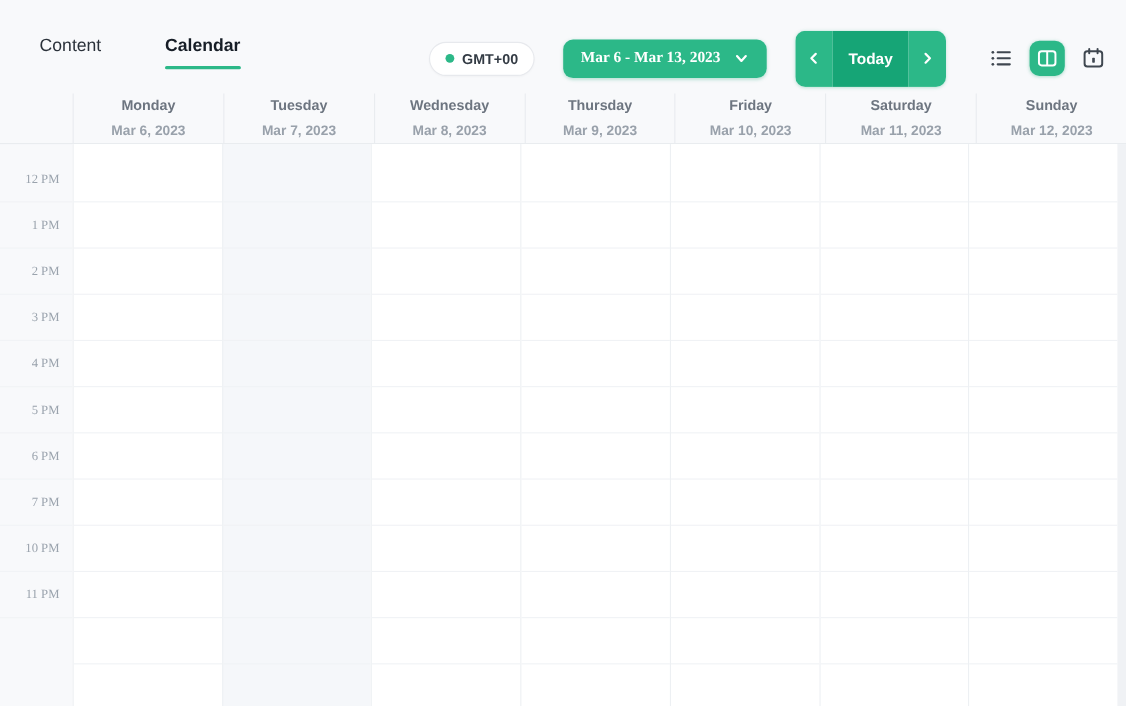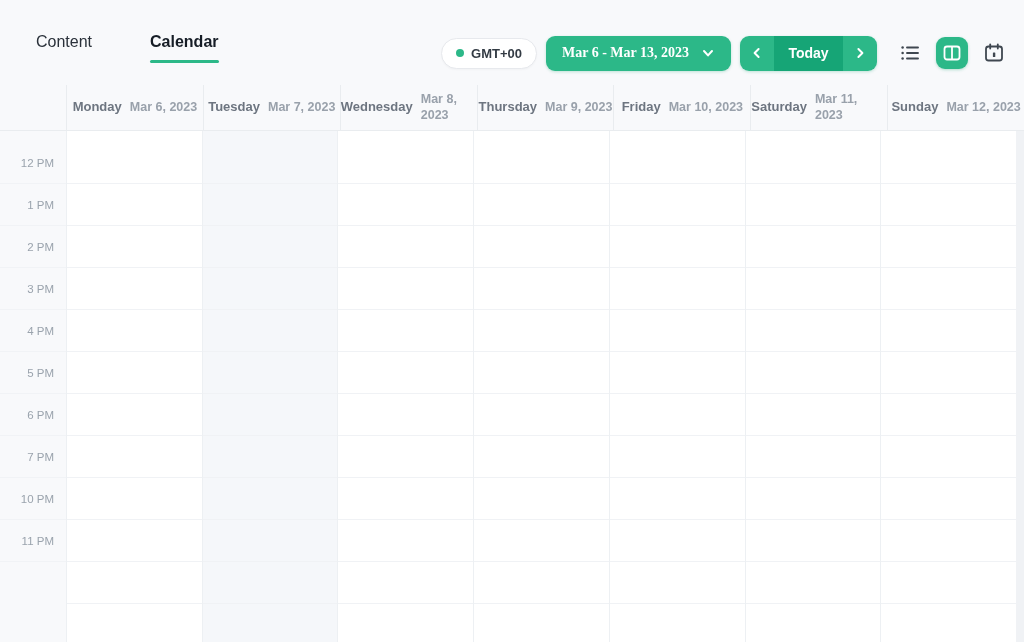--- a/index.html
+++ b/index.html
@@ -32,21 +32,21 @@
   .tab.active { color: #161d26; font-weight: 600; margin-left: 14px; }
   .tab.active::after {
     content: "";
     position: absolute;
     left: 0; right: 0; bottom: 0;
     height: 3px;
     border-radius: 3px;
     background: #2cb888;
   }
 
-  .toolbar { display: flex; align-items: center; gap: 9px; padding-bottom: 6px; margin-top: 17px; }
+  .toolbar { display: flex; align-items: center; gap: 26px; padding-bottom: 6px; margin-top: 17px; }
 
   .tz-pill {
     display: flex; align-items: center; gap: 7px;
     background: #ffffff;
     border: 1px solid #e7e9ed;
     border-radius: 999px;
     height: 31px;
     padding: 0 14px;
     font-size: 13px;
     font-weight: 700;
@@ -67,21 +67,21 @@
     font-size: 14px;
     font-weight: 700;
     cursor: pointer;
     box-shadow: 0 1px 3px rgba(20,160,110,0.25);
   }
 
   .today-group {
     display: flex;
     border-radius: 9px;
     overflow: hidden;
-    height: 35px;
+    height: 51px;
     box-shadow: 0 1px 3px rgba(20,160,110,0.25);
   }
   .today-arrow {
     width: 34px;
     background: #2cb888;
     border: none;
     display: flex; align-items: center; justify-content: center;
     cursor: pointer;
   }
   .today-btn {
@@ -112,36 +112,36 @@
   .cal-header {
     display: flex;
     height: 46px;
     border-bottom: 1px solid #e9ecef;
   }
   .cal-header .gutter-head { width: 66px; flex: none; }
   .day-head {
     flex: 1;
     border-left: 1px solid #e9ecef;
     display: flex;
-    flex-direction: row;
+    flex-direction: column;
     align-items: center;
     justify-content: center;
     gap: 8px;
     line-height: 1.25;
   }
   .day-name { font-size: 13px; font-weight: 700; color: #6d7580; }
   .day-date { font-size: 12.5px; font-weight: 700; color: #99a1ab; }
 
   .cal-body {
     position: absolute;
     top: 46px; left: 0; right: 8px; bottom: 0;
     display: flex;
     overflow: hidden;
   }
-  .time-gutter { width: 66px; flex: none; }
+  .time-gutter { width: 66px; flex: none; font-family: Liberation Serif, serif; }
   .time-gutter .spacer, .day-col .spacer { height: 11px; }
   .time-cell {
     height: 42px;
     border-bottom: 1px solid #f1f3f6;
     display: flex;
     align-items: center;
     justify-content: flex-end;
     padding-right: 12px;
   }
   .time-cell span { font-size: 11.5px; font-weight: 500; color: #9aa3ad; }

